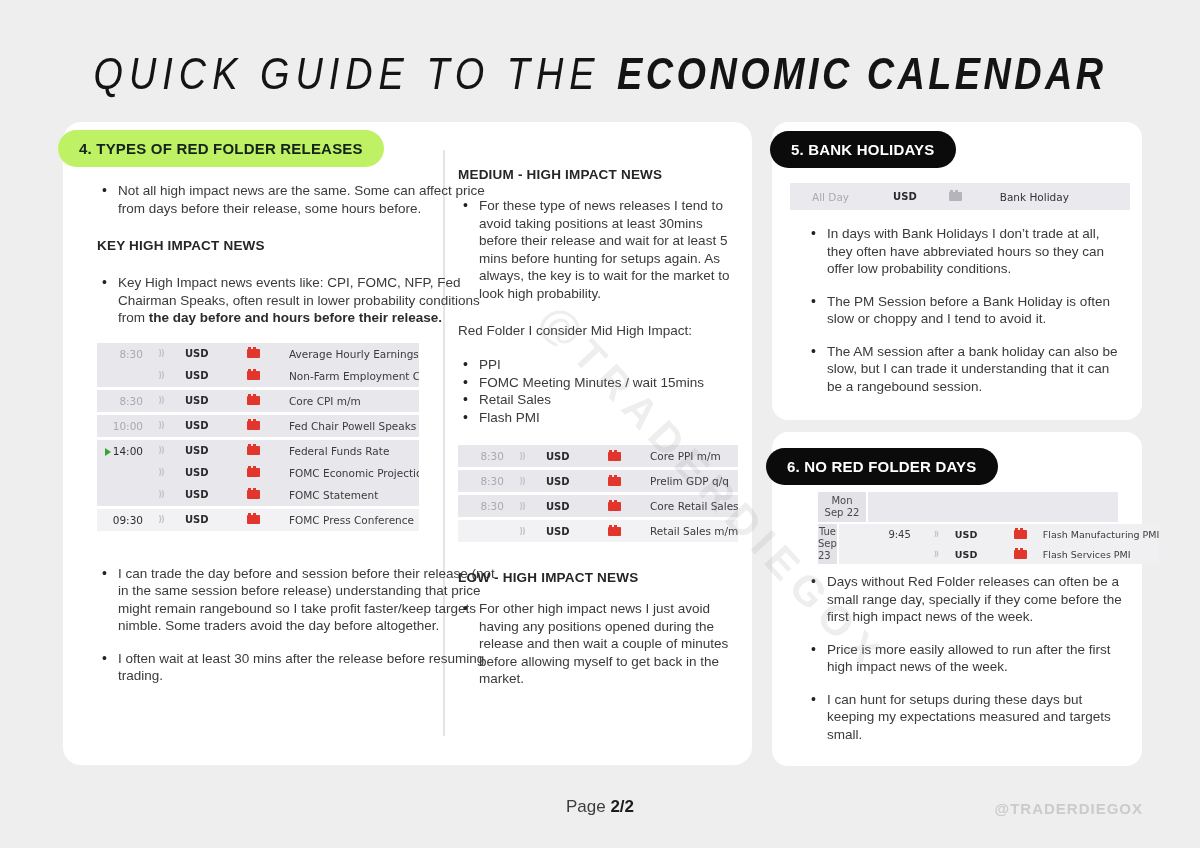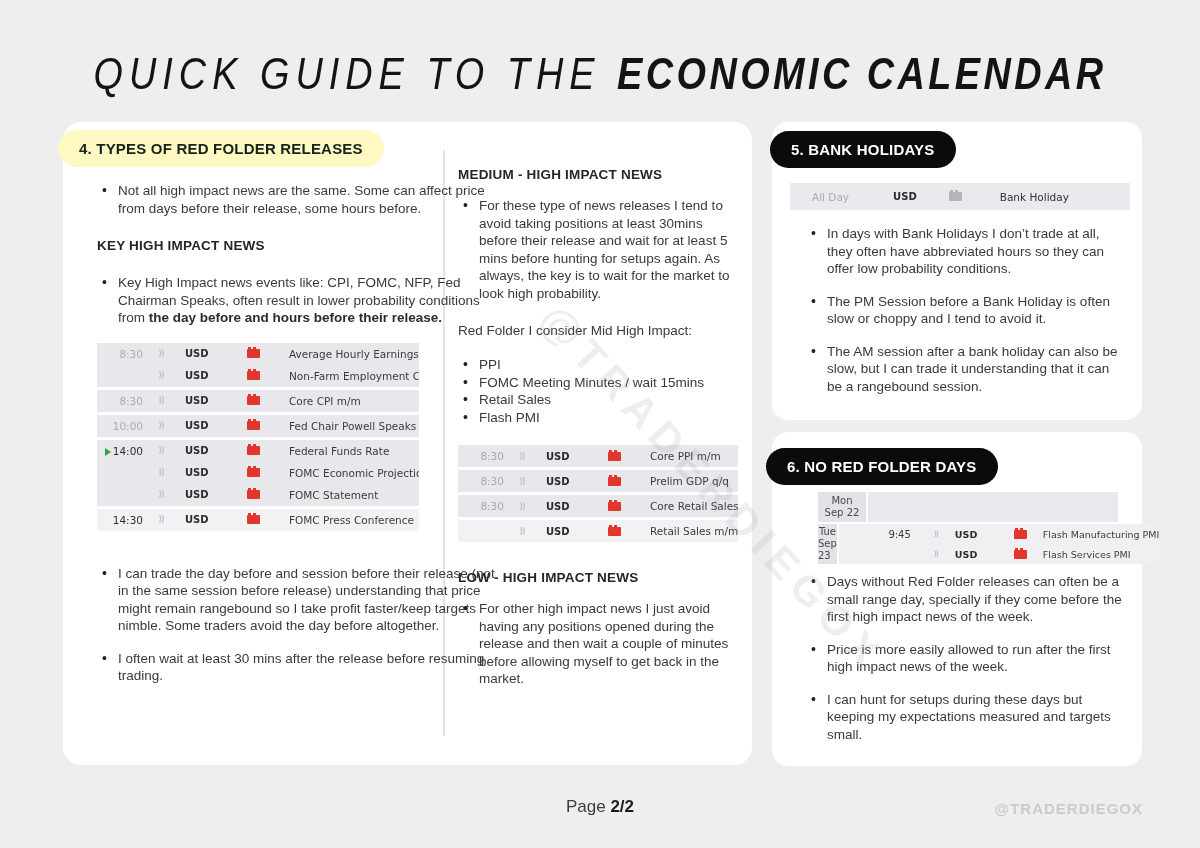--- a/index.html
+++ b/index.html
@@ -13,21 +13,21 @@
   .t-bold{font-weight:800;letter-spacing:4px;}
 
   
   .card{position:absolute;background:#ffffff;border-radius:18px;}
   .card-a{left:63px;top:122px;width:689px;height:643px;}
   .card-b{left:772px;top:122px;width:370px;height:298px;border-radius:16px;}
   .card-c{left:772px;top:432px;width:370px;height:334px;border-radius:16px;}
 
   .pill{position:absolute;height:37px;line-height:37px;padding:0 21px;border-radius:19px;
         font-weight:700;font-size:15px;letter-spacing:.2px;white-space:nowrap;z-index:4;}
-  .pill-green{left:58px;top:130px;background:#fef9c3;color:#15231a;}
+  .pill-green{left:58px;top:130px;background:#bef264;color:#15231a;}
   .pill-black{background:#0b0b0b;color:#ffffff;}
   .p5{left:770px;top:131px;}
   .p6{left:766px;top:448px;}
 
   
   .col-left{position:absolute;left:34px;top:60px;width:403px;}
   .col-mid{position:absolute;left:395px;top:45px;width:282px;}
   .vdivider{position:absolute;left:380px;top:28px;width:2px;height:586px;background:#e4e4e6;}
 
   
@@ -181,21 +181,21 @@
           <div class="cal-row">
             <span class="c-time"></span>
             <span class="c-snd">))</span>
             <span class="c-cur">USD</span>
             <span class="c-folder">
               <span class="folder"></span>
             </span>
             <span class="c-event">FOMC Statement</span>
           </div>
           <div class="cal-row gap light">
-            <span class="c-time dark">14:30</span>
+            <span class="c-time dark">09:30</span>
             <span class="c-snd">))</span>
             <span class="c-cur">USD</span>
             <span class="c-folder">
               <span class="folder"></span>
             </span>
             <span class="c-event">FOMC Press Conference</span>
           </div>
         </div>
 
       <ul class="b" style="margin-top:34px;">

